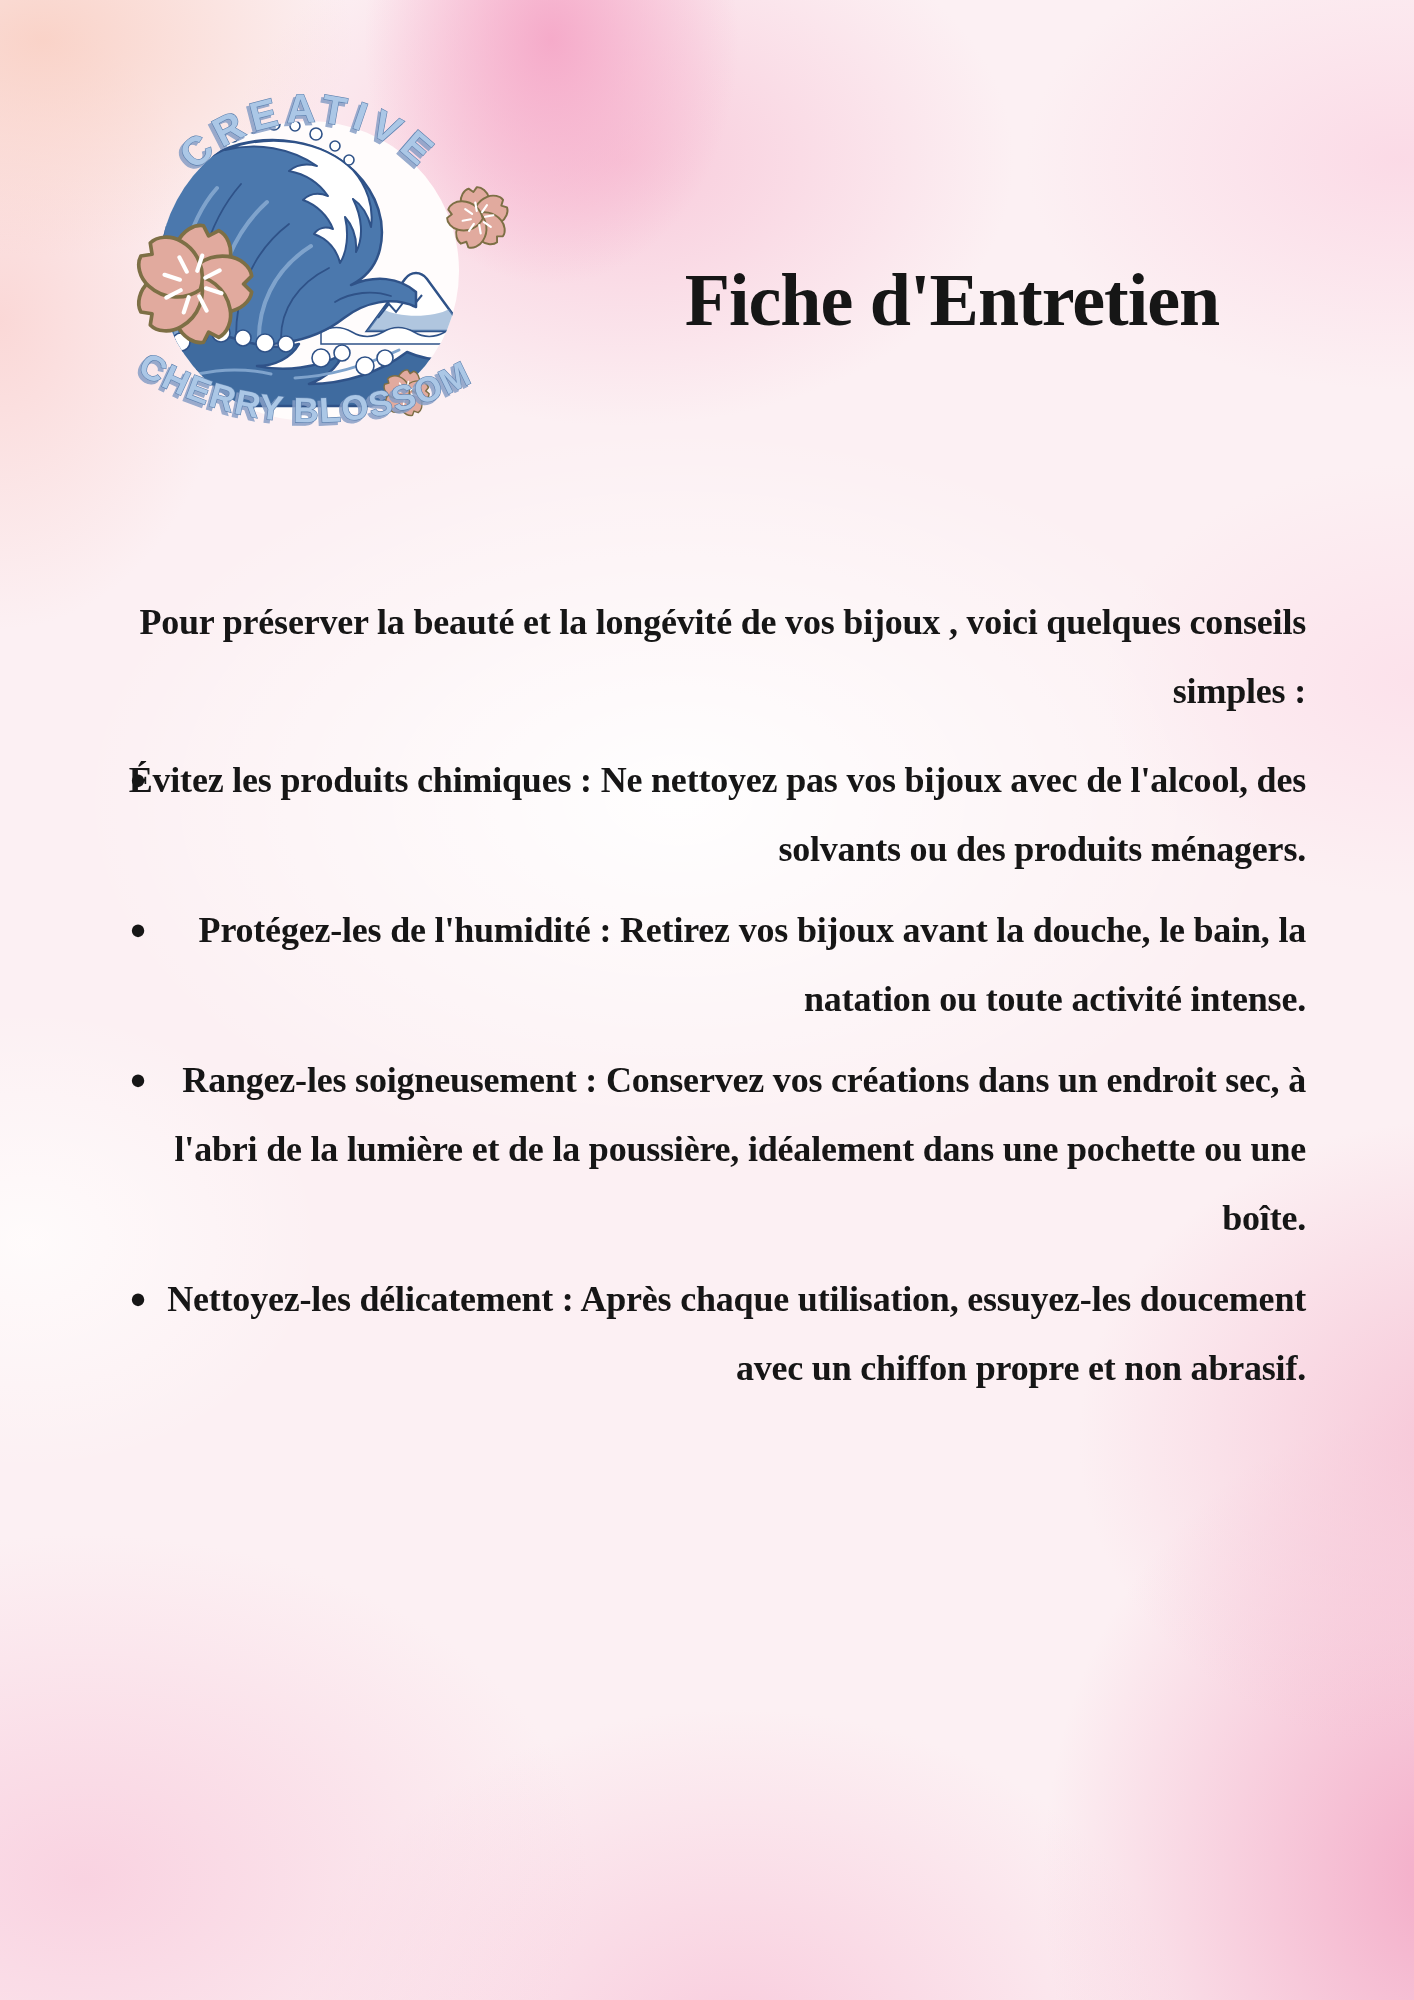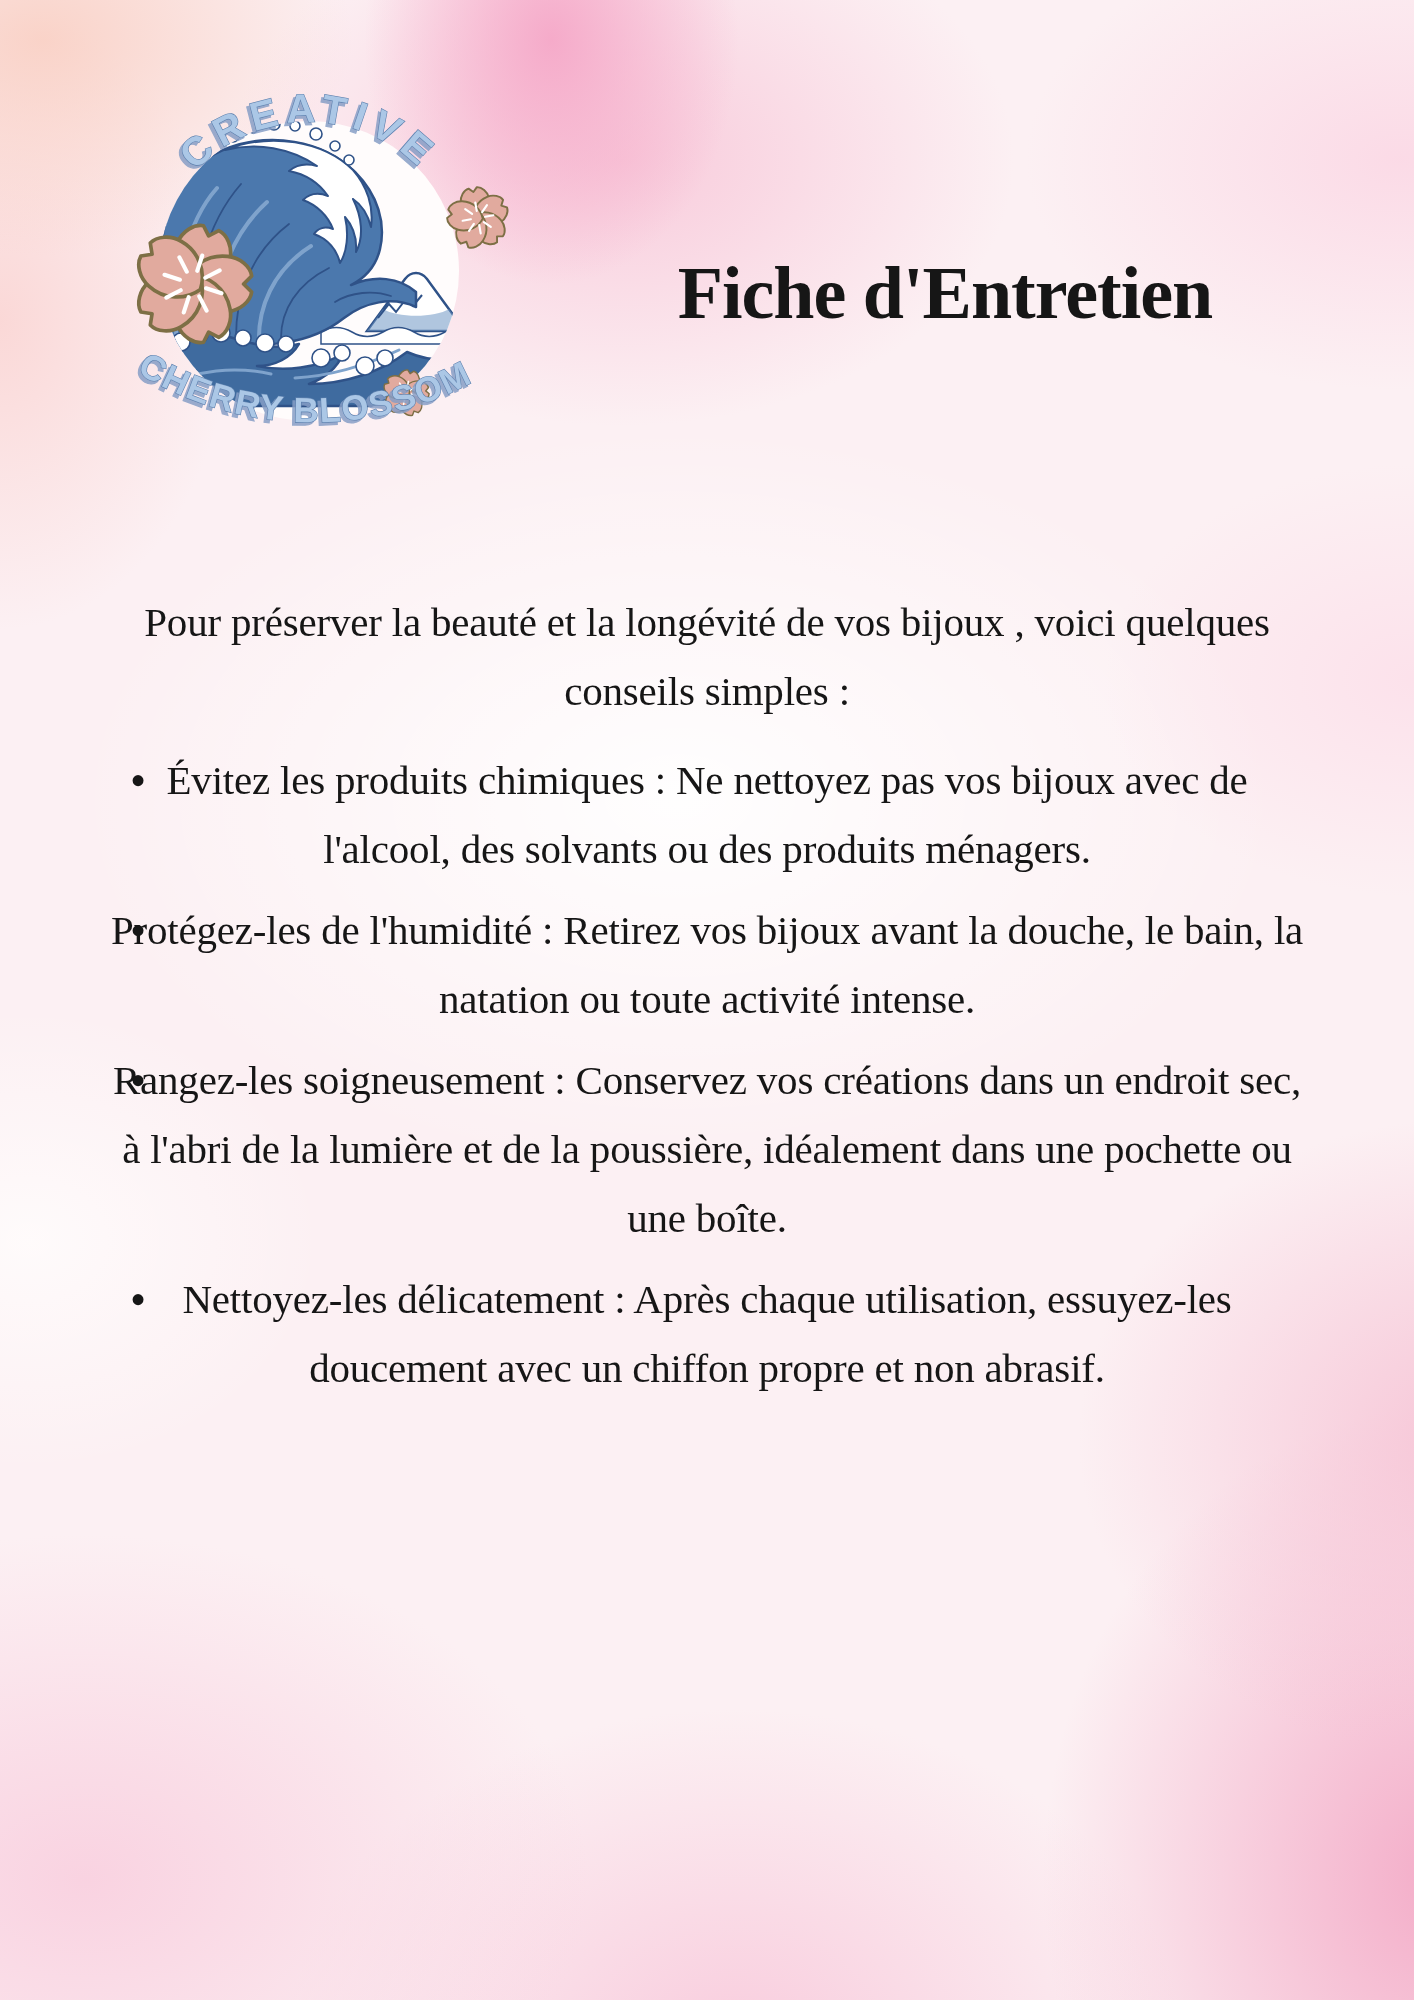--- a/index.html
+++ b/index.html
@@ -27,28 +27,28 @@
   }
   
   .logo{position:absolute;left:85px;top:66px;width:430px;height:385px;}
   .arc{font-family:"Liberation Sans", sans-serif;font-weight:700;
        fill:#abc7e6;stroke:#5d80ae;stroke-width:1.2px;paint-order:stroke;
        filter:drop-shadow(-3px 3px 0 rgba(134,158,197,0.85));}
   .arc-top{font-size:40px;letter-spacing:7px;}
   .arc-bottom{font-size:35px;letter-spacing:1.5px;}
   
   .title{
-    position:absolute;left:618px;top:250px;width:644px;margin:5px;
+    position:absolute;left:618px;top:250px;width:644px;margin:12px;
     text-align:center;font-size:74px;line-height:1.05;font-weight:700;
     letter-spacing:-1px;color:#161616;
   }
   
   .copy{
     position:absolute;left:108px;top:588px;width:1198px;
-    font-size:41px;font-weight:400;line-height:69px;text-align:center;
+    font-size:36px;font-weight:700;line-height:69px;text-align:right;
     letter-spacing:-0.2px;
   }
   .copy p{margin:0 0 12px 0;}
   .tips{list-style:none;margin:20px 0 0 0;padding:0;}
   .tips li{position:relative;margin:0 0 12px 0;}
   .tips li::before{
     content:"\2022";
     position:absolute;left:22px;top:0;
     font-size:46px;line-height:69px;
   }

